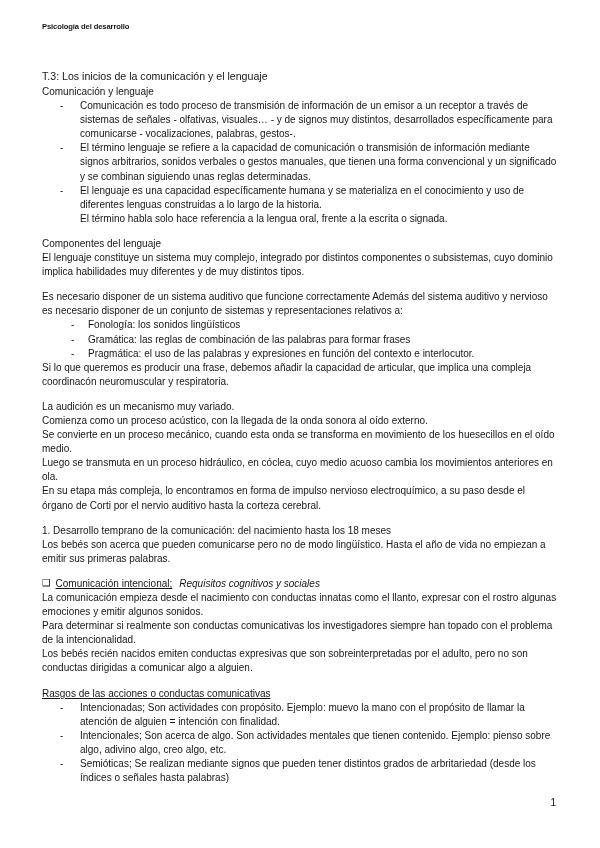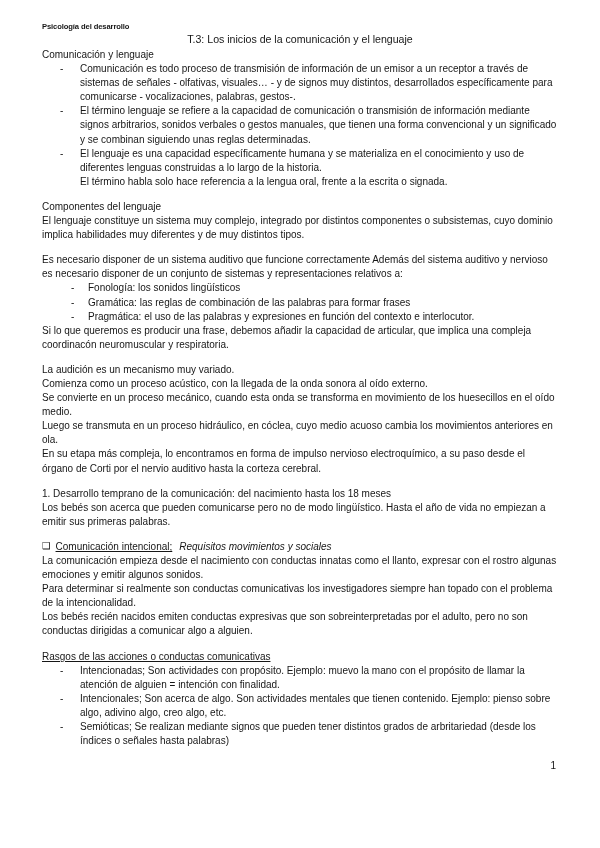--- a/index.html
+++ b/index.html
@@ -5,21 +5,21 @@
   html,body{margin:0;padding:0;background:#ffffff;}
   body{width:600px;height:848px;position:relative;overflow:hidden;}
   .page{
     position:absolute;inset:0;
     padding:22px 42px 0 42px;
     font-family:"Liberation Sans",sans-serif;
     font-size:10px;line-height:14.1px;color:#161616;
     -webkit-font-smoothing:antialiased;
   }
   .doc-header{font-size:7.6px;font-weight:bold;line-height:10px;letter-spacing:-0.1px;}
-  .doc-title{text-align:center;font-size:10.6px;line-height:15px;margin-bottom:1px;}
+  .doc-title{font-size:10.6px;line-height:15px;margin-bottom:1px;margin-top:37px;}
   .line{margin:0;}
   .gap{height:11px;}
   .bullet{position:relative;padding-left:38px;}
   .bullet .dash{position:absolute;left:18px;top:0;}
   .bullet.sub{padding-left:46px;}
   .bullet.sub .dash{left:29px;}
   .cont{padding-left:38px;}
   .underline{text-decoration:underline;}
   .italic{font-style:italic;}
   .check-line .sq{margin-right:5px;font-size:9.5px;position:relative;top:-0.5px;}
@@ -80,21 +80,21 @@
   <div class="line">En su etapa más compleja, lo encontramos en forma de impulso nervioso electroquímico, a su paso desde el órgano de Corti por el nervio auditivo hasta la corteza cerebral.</div>
 
   <div class="gap"></div>
 
   <div class="line">1. Desarrollo temprano de la comunicación: del nacimiento hasta los 18 meses</div>
   <div class="line">Los bebés son acerca que pueden comunicarse pero no de modo lingüístico. Hasta el año de vida no empiezan a emitir sus primeras palabras.</div>
 
   <div class="gap"></div>
 
   <div class="line check-line">
-    <span class="sq">❑</span><span class="underline">Comunicación intencional;</span><span class="italic">Requisitos movimientos y sociales</span>
+    <span class="sq">❑</span><span class="underline">Comunicación intencional;</span><span class="italic">Requisitos cognitivos y sociales</span>
   </div>
   <div class="line">La comunicación empieza desde el nacimiento con conductas innatas como el llanto, expresar con el rostro algunas emociones y emitir algunos sonidos.</div>
   <div class="line">Para determinar si realmente son conductas comunicativas los investigadores siempre han topado con el problema de la intencionalidad.</div>
   <div class="line">Los bebés recién nacidos emiten conductas expresivas que son sobreinterpretadas por el adulto, pero no son conductas dirigidas a comunicar algo a alguien.</div>
 
   <div class="gap"></div>
 
   <div class="line underline">Rasgos de las acciones o conductas comunicativas</div>
   <div class="bullet">
     <span class="dash">-</span>

